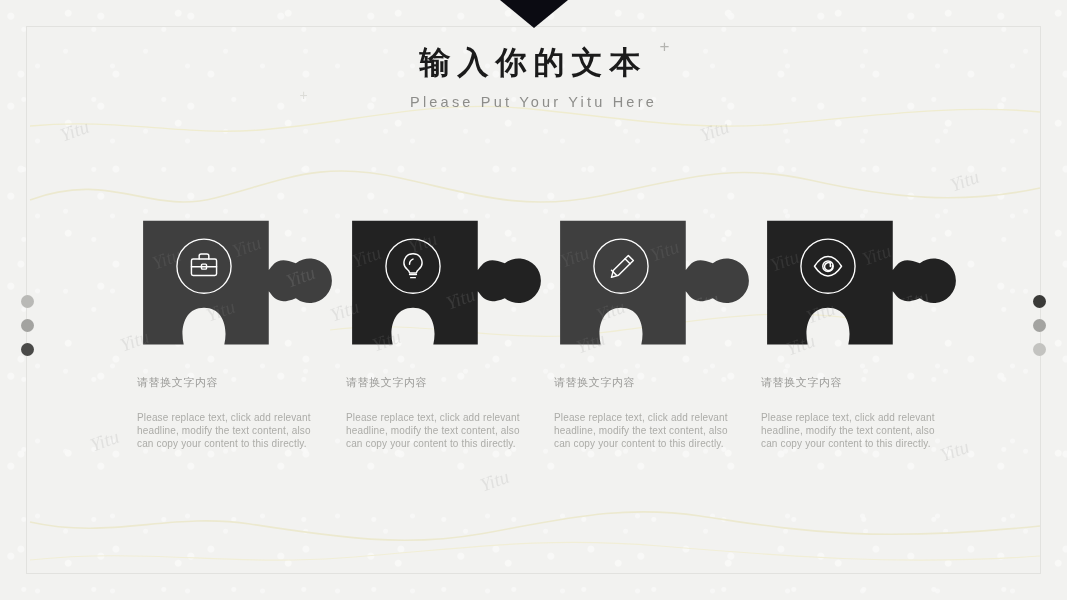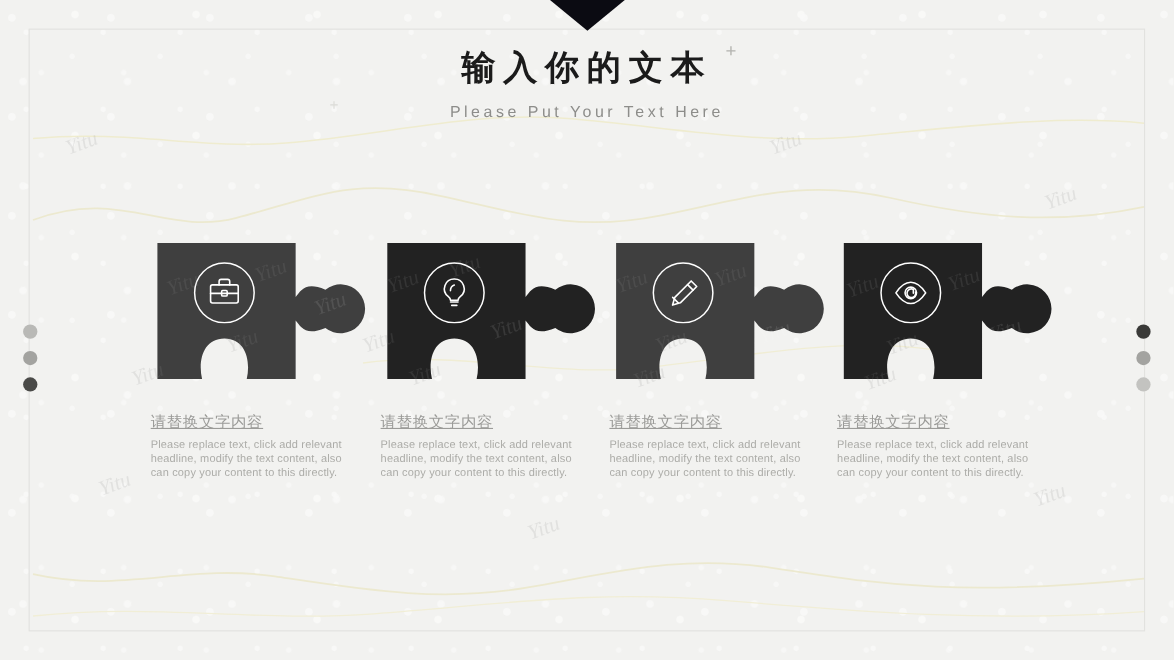--- a/index.html
+++ b/index.html
@@ -125,26 +125,25 @@
     width: 100%;
     height: 80px;
   }
   .caption-cell {
     position: absolute;
     top: 0;
     width: 192px;
   }
   .caption-heading {
     font-family: "DejaVu Sans", "Liberation Sans", sans-serif;
-    font-size: 14px;
+    font-size: 11px;
     color: #9b9b98;
     letter-spacing: .6px;
-    margin-bottom: 5px;
+    margin-bottom: 21px;
     white-space: nowrap;
-    text-decoration: underline;
   }
   .caption-body {
     font-size: 10px;
     line-height: 13px;
     color: #acaca8;
     letter-spacing: .15px;
   }
 
   
   #watermarks { position: absolute; inset: 0; pointer-events: none; }
@@ -175,21 +174,21 @@
 
 <div id="frame"></div>
 <div id="top-triangle"></div>
 
 <div id="header">
   <div id="title-row">
     <div id="page-title">输入你的文本</div>
     <span class="plus" id="plus-title">+</span>
     <span class="plus" id="plus-sub">+</span>
   </div>
-  <div id="page-subtitle">Please Put Your Text Here</div>
+  <div id="page-subtitle">Please Put Your Yitu Here</div>
 </div>
 
 <div class="dot-col" id="dots-left">
     <span class="dot" style="background: rgb(185, 185, 182);"></span>
     <span class="dot" style="background: rgb(163, 163, 160);"></span>
     <span class="dot" style="background: rgb(74, 74, 72);"></span>
   </div>
 <div class="dot-col" id="dots-right">
     <span class="dot" style="background: rgb(58, 58, 56);"></span>
     <span class="dot" style="background: rgb(163, 163, 160);"></span>

